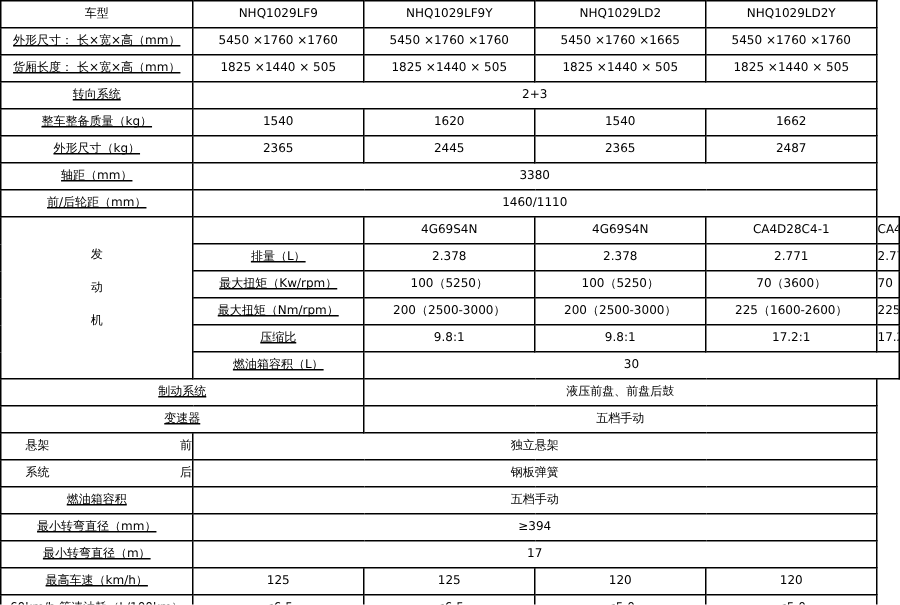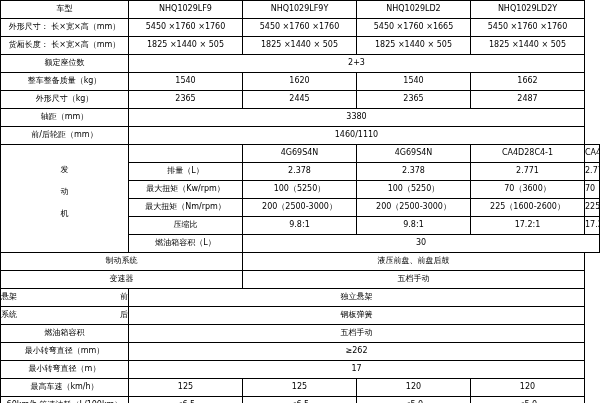--- a/index.html
+++ b/index.html
@@ -26,37 +26,39 @@
     text-align: center;
     vertical-align: middle;
     padding: 0;
     height: 17px;
     white-space: nowrap;
     overflow: hidden;
   }
   td.label {
     text-align: left;
     padding-left: 3px;
+    text-decoration: underline;
   }
   td.label-spread {
     text-align: left;
     padding-left: 3px;
     padding-right: 3px;
   }
   td.group {
     width: 14px;
     font-size: 8px;
     line-height: 1.1;
   }
   .col-label { width: 128px; }
   .col-data  { width: 114px; }
   .lbl-inner {
     display: flex;
     justify-content: space-between;
     align-items: flex-end;
+    padding-left: 16px;
   }
   .lbl-inner .a { padding-right: 2px; }
   .lbl-inner .b { padding-left: 2px; }
   td.sub-head {
     width: 30px;
   }
 </style>
 </head>
 <body>
 
@@ -86,21 +88,21 @@
       <td>5450 ×1760 ×1760</td>
     </tr>
     <tr>
       <td class="label">货厢长度：  长×宽×高（mm）</td>
       <td>1825 ×1440 × 505</td>
       <td>1825 ×1440 × 505</td>
       <td>1825 ×1440 × 505</td>
       <td>1825 ×1440 × 505</td>
     </tr>
     <tr>
-      <td class="label">额定座位数</td>
+      <td class="label">转向系统</td>
       <td colspan="4">2+3</td>
     </tr>
     <tr>
       <td class="label">整车整备质量（kg）</td>
       <td>1540</td>
       <td>1620</td>
       <td>1540</td>
       <td>1662</td>
     </tr>
     <tr>
@@ -189,21 +191,21 @@
         </span>
       </td>
       <td colspan="4">钢板弹簧</td>
     </tr>
     <tr>
       <td class="label">燃油箱容积</td>
       <td colspan="4">五档手动</td>
     </tr>
     <tr>
       <td class="label">最小转弯直径（mm）</td>
-      <td colspan="4">≥262</td>
+      <td colspan="4">≥394</td>
     </tr>
     <tr>
       <td class="label">最小转弯直径（m）</td>
       <td colspan="4">17</td>
     </tr>
     <tr>
       <td class="label">最高车速（km/h）</td>
       <td>125</td>
       <td>125</td>
       <td>120</td>

